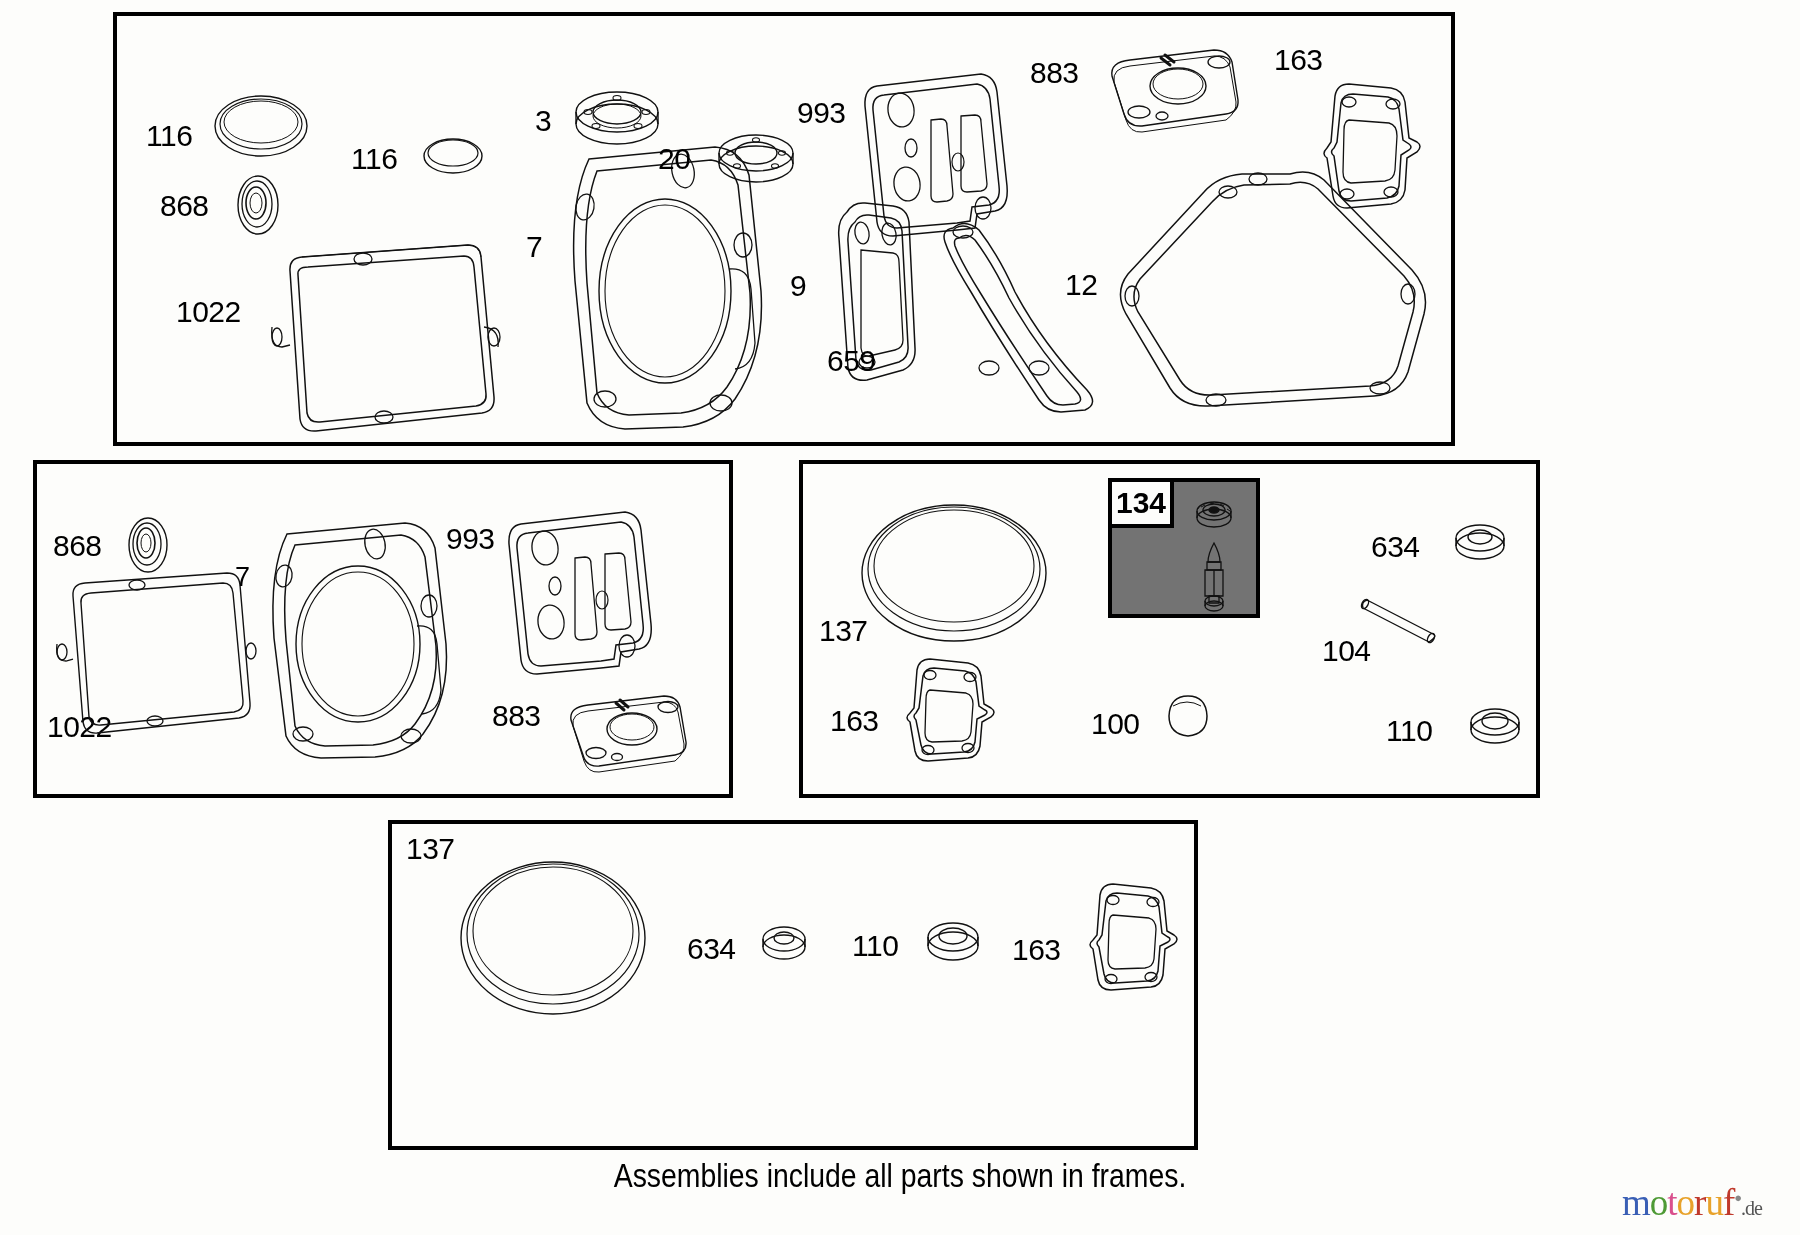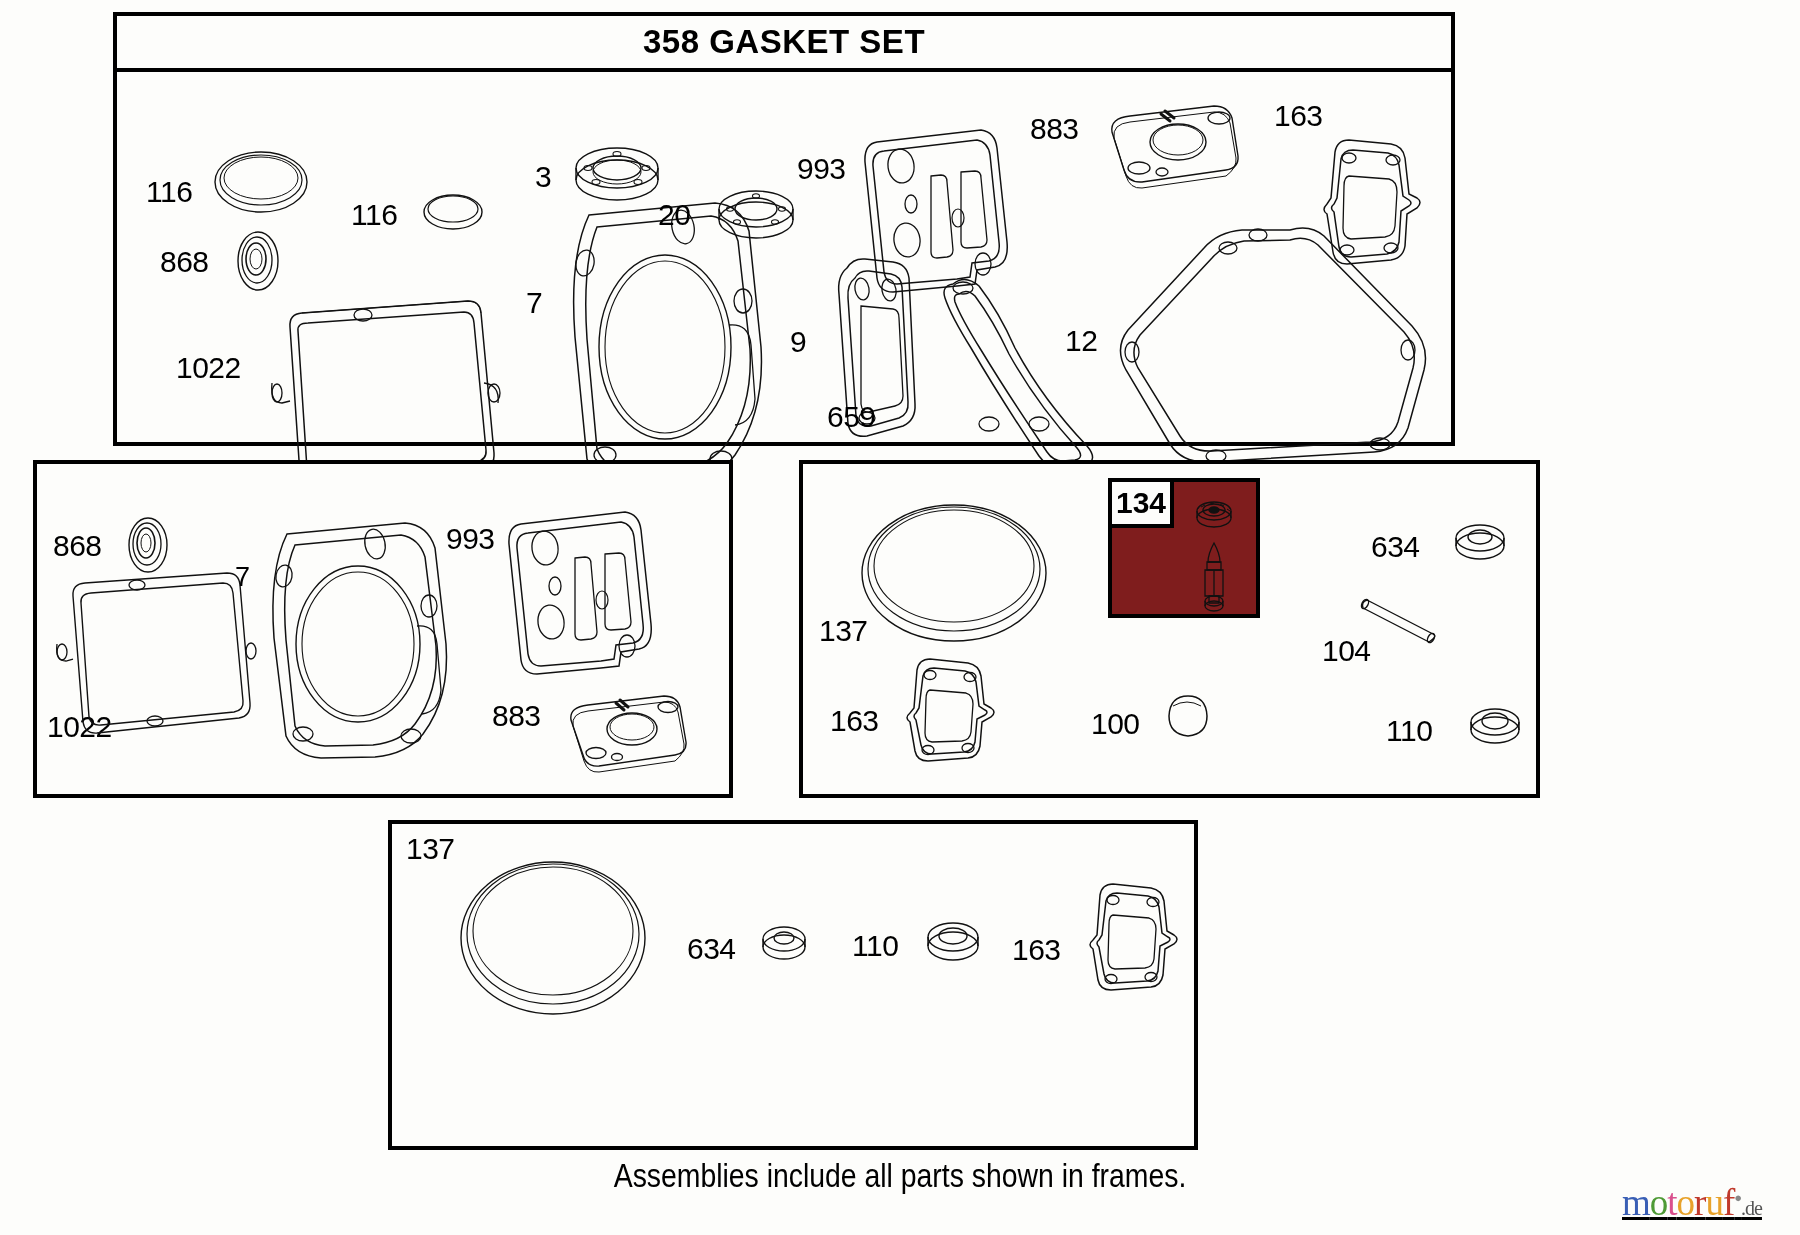--- a/index.html
+++ b/index.html
@@ -13,42 +13,39 @@
   .panel-body{position:relative;width:100%;height:calc(100% - 56px);}
 
   .lbl{position:absolute;font-weight:normal;font-size:30px;line-height:1;
        white-space:pre;letter-spacing:-.5px;}
   .lbl.sm{font-size:27px;}
 
   .part{position:absolute;}
   .part svg{display:block;overflow:visible;}
 
   
-  .inset{position:absolute;border:4px solid #000;box-sizing:border-box;background:#7f1d1d;}
+  .inset{position:absolute;border:4px solid #000;box-sizing:border-box;background:#737373;}
   .inset-tag{position:absolute;top:-4px;left:-4px;border:4px solid #000;
              background:#fdfdfb;box-sizing:border-box;
              display:flex;align-items:center;justify-content:center;
              font-weight:bold;font-size:30px;padding:2px 8px;}
 
   .footnote{position:absolute;font-size:33px;text-align:center;width:100%;
             font-family:"Liberation Sans","DejaVu Sans",sans-serif;
             transform:scaleX(.86);transform-origin:center;}
 
   .watermark{position:absolute;font-family:"Liberation Serif","DejaVu Serif",serif;
              font-size:37px;letter-spacing:-1px;white-space:nowrap;}
   .watermark .suffix{font-size:20px;color:#555;}
   .watermark .dot{font-size:13px;vertical-align:super;color:#888;}
 </style>
 </head>
 <body>
 
 <div class="panel" style="left:113px;top:12px;width:1342px;height:434px;">
-  <div class="panel-title" style="height:52px;font-size:33px;">
-    <span>358 GASKET SET</span>
-  </div>
   <div class="panel-body">
 
     <div class="lbl" style="left:29px;top:105px;">116</div>
     <div class="part" style="left:94px;top:75px;">
       <svg width="100" height="70" viewBox="0 0 100 70">
         <ellipse cx="50" cy="35" rx="46" ry="30" fill="none" stroke="#111" stroke-width="1.4"></ellipse>
         <ellipse cx="50" cy="33" rx="41" ry="25" fill="none" stroke="#111" stroke-width="1.2"></ellipse>
         <ellipse cx="50" cy="31" rx="37" ry="21" fill="none" stroke="#111" stroke-width="1"></ellipse>
       </svg>
     </div>
@@ -512,15 +509,15 @@
         </g>
         <path d="M29 36 L65 39 Q72 41 72 50 L70 80 Q69 88 61 89 L31 90 Q24 89 24 81 L25 45 Q25 37 29 36 Z" fill="none" stroke="#111" stroke-width="1.3"></path>
       </svg>
     </div>
 
   </div>
 </div>
 
 <div class="footnote" style="left:0;top:1157px;">Assemblies include all parts shown in frames.</div>
 
-<div class="watermark" style="left:1622px;top:1181px;text-decoration:underline;">
+<div class="watermark" style="left:1622px;top:1181px;">
   <span><span style="color:#3a5fb5;">m</span><span style="color:#4e9a35;">o</span><span style="color:#d94f8c;">t</span><span style="color:#e8a22a;">o</span><span style="color:#c0392b;">r</span><span style="color:#e8a22a;">u</span><span style="color:#c0392b;">f</span></span><span class="dot">●</span><span class="suffix">.de</span>
 </div>
 
 </body></html>

